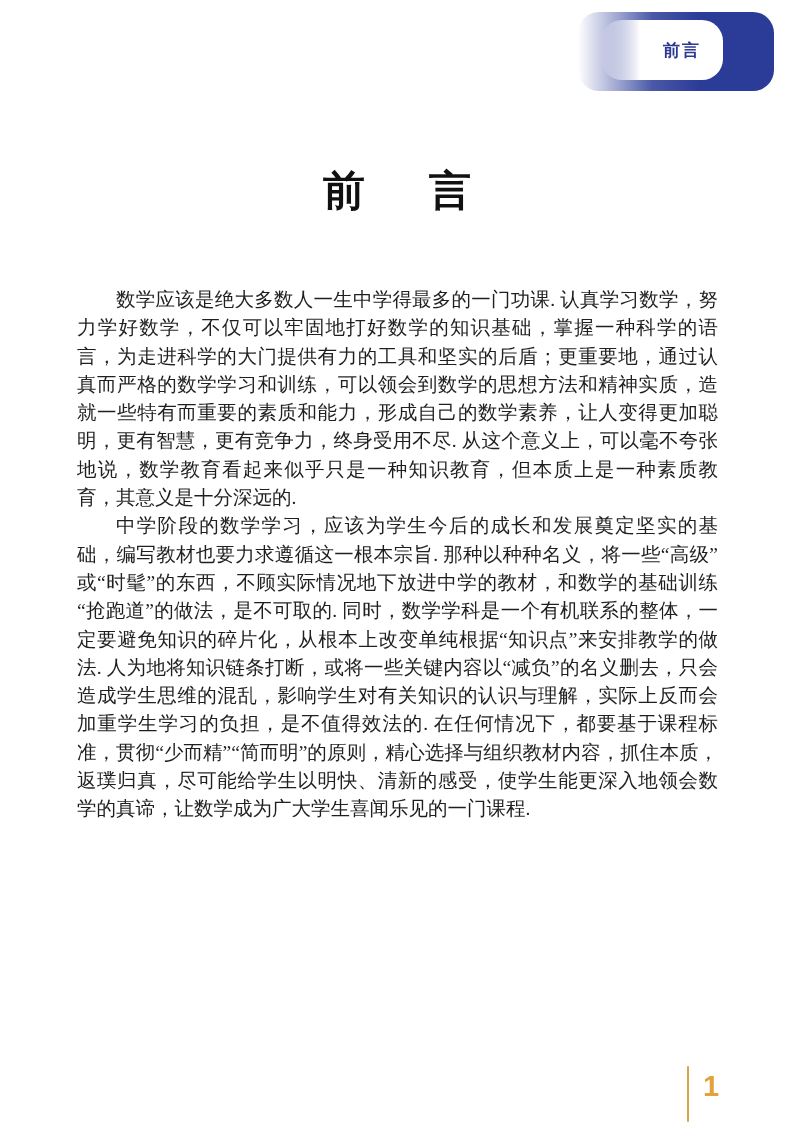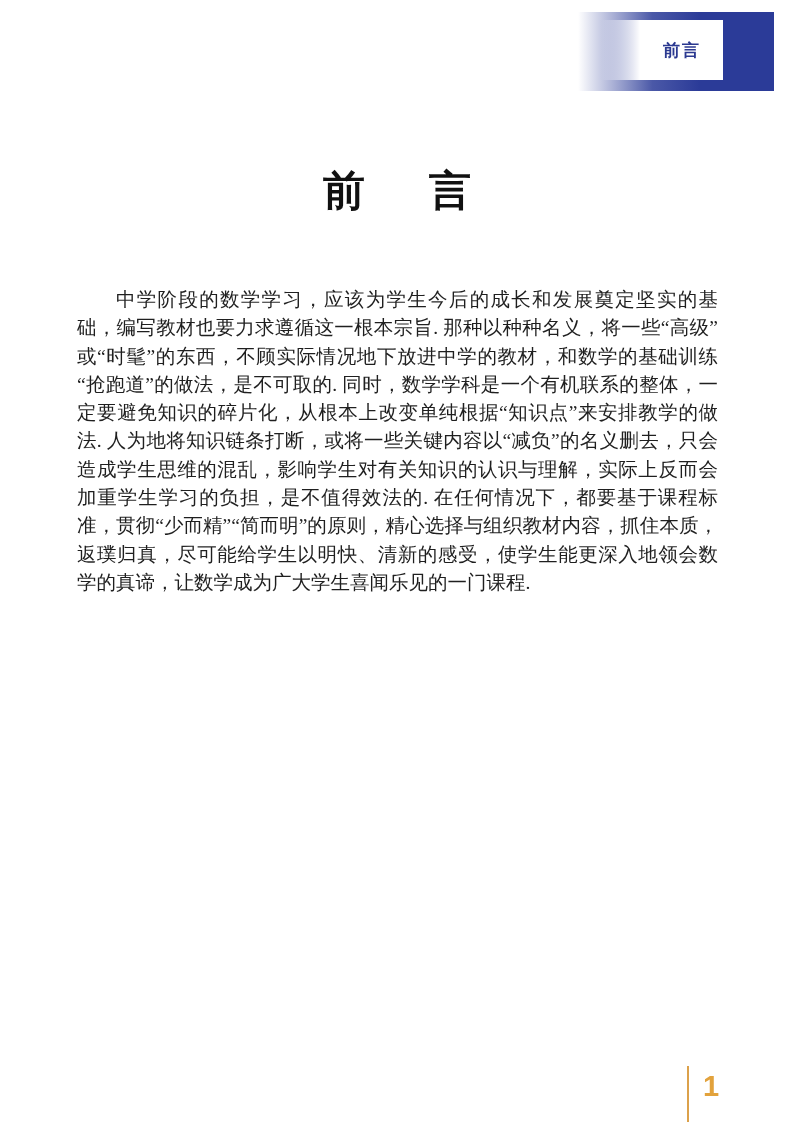--- a/index.html
+++ b/index.html
@@ -2,21 +2,21 @@
 <html lang="zh" style="--navy: #2b3b98; --navy-text: #2b3990; --gold: #dca14b; --orange: #e2a23c; --ink: #1f1f1f;"><head>
 <meta charset="utf-8">
 <style>
   :root {
     --navy: #2b3b98;
     --navy-text: #2b3990;
     --gold: #dca14b;
     --orange: #e2a23c;
     --ink: #1f1f1f;
   }
-  * { margin: 0; padding: 0; box-sizing: border-box; }
+  * { margin: 0; padding: 0; box-sizing: border-box; border-radius: 21px; }
   html, body { background: #ffffff; }
   .page {
     position: relative;
     width: 794px;
     height: 1122px;
     background: #ffffff;
     overflow: hidden;
     font-family: "Liberation Serif", "DejaVu Serif", serif;
   }
 
@@ -107,19 +107,20 @@
 
   <div class="header-band">
     <div class="header-label-box">
       <span class="header-label">前言</span>
     </div>
   </div>
 
   <h1 class="page-title">前言</h1>
 
   <div class="content">
+    <p>数学应该是绝大多数人一生中学得最多的一门功课. 认真学习数学，努力学好数学，不仅可以牢固地打好数学的知识基础，掌握一种科学的语言，为走进科学的大门提供有力的工具和坚实的后盾；更重要地，通过认真而严格的数学学习和训练，可以领会到数学的思想方法和精神实质，造就一些特有而重要的素质和能力，形成自己的数学素养，让人变得更加聪明，更有智慧，更有竞争力，终身受用不尽. 从这个意义上，可以毫不夸张地说，数学教育看起来似乎只是一种知识教育，但本质上是一种素质教育，其意义是十分深远的.</p>
     <p>中学阶段的数学学习，应该为学生今后的成长和发展奠定坚实的基础，编写教材也要力求遵循这一根本宗旨. 那种以种种名义，将一些“高级”或“时髦”的东西，不顾实际情况地下放进中学的教材，和数学的基础训练“抢跑道”的做法，是不可取的. 同时，数学学科是一个有机联系的整体，一定要避免知识的碎片化，从根本上改变单纯根据“知识点”来安排教学的做法. 人为地将知识链条打断，或将一些关键内容以“减负”的名义删去，只会造成学生思维的混乱，影响学生对有关知识的认识与理解，实际上反而会加重学生学习的负担，是不值得效法的. 在任何情况下，都要基于课程标准，贯彻“少而精”“简而明”的原则，精心选择与组织教材内容，抓住本质，返璞归真，尽可能给学生以明快、清新的感受，使学生能更深入地领会数学的真谛，让数学成为广大学生喜闻乐见的一门课程.</p>
   </div>
 
   <span class="footer-rule"></span>
   <span class="page-number">1</span>
 
 </div>
 
 </body></html>

